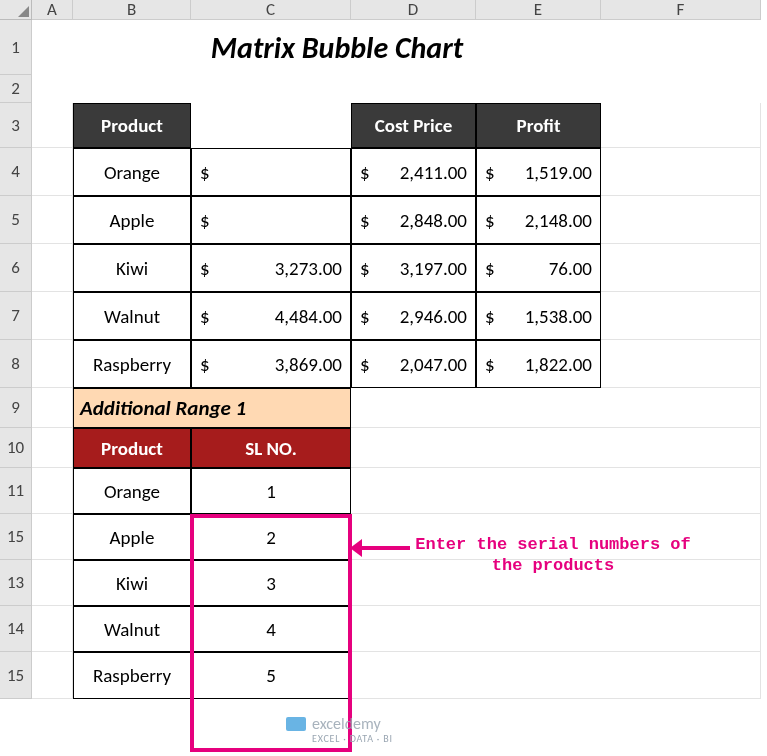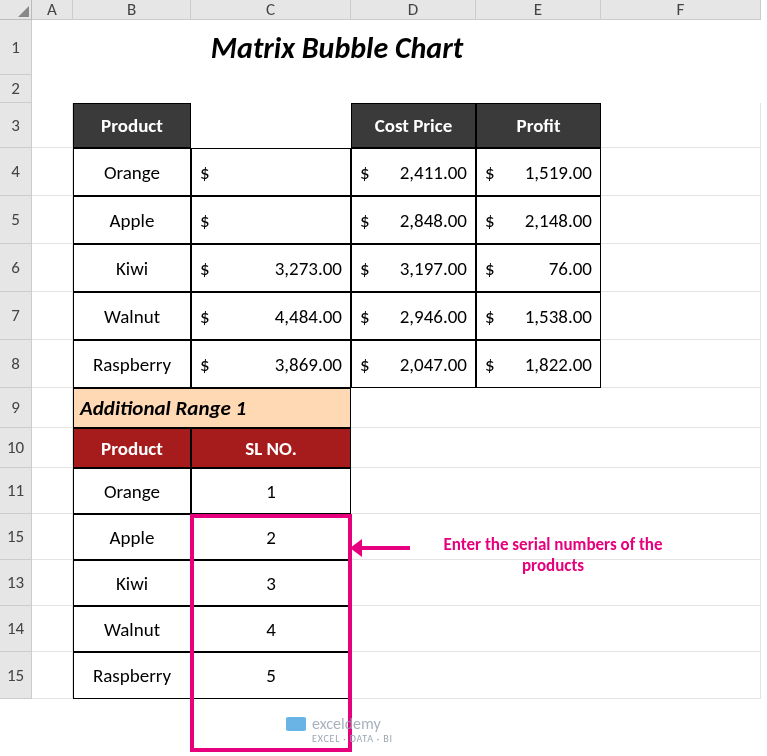--- a/index.html
+++ b/index.html
@@ -33,21 +33,21 @@
   .td1m .d { flex:0 0 auto; }
   .td1m .v { flex:1 1 auto; text-align:right; padding-left:4px;}
 
   .subtitle { grid-column: 3 / 5; grid-row: 10; display:flex; align-items:center; padding-left:6px; font-style:italic; font-weight:bold; font-size:21px; background:#ffd9b3; border:1px solid #000;}
   .th2 { background:#a61c1c; color:#fff; font-weight:bold; font-size:19px; display:flex; align-items:center; justify-content:center; border:1px solid #000; }
   .td2 { font-size:19px; display:flex; align-items:center; justify-content:center; border:1px solid #000; background:#fff; }
 
   .hlbox { position:absolute; border:4px solid #e6007e; pointer-events:none; }
   .arrow-h { position:absolute; height:4px; background:#e6007e; }
   .arrow-h::before { content:""; position:absolute; left:-12px; top:-7px; width:0; height:0; border-style:solid; border-width:9px 12px 9px 0; border-color: transparent #e6007e transparent transparent; }
-  .annot { position:absolute; color:#e6007e; font-weight:bold; font-size:17px; text-align:center; line-height:1.25; }
+  .annot { position:absolute; color:#e6007e; font-weight:bold; font-size:17px; text-align:center; line-height:1.25;font-family:Liberation Mono, monospace; }
 
   .watermark { position:absolute; display:flex; align-items:center; gap:6px; color:#9aa6b2; font-size:16px; opacity:0.85; }
   .wm-icon { width:20px; height:14px; background:#4fa8e0; border-radius:2px; position:relative; }
   .wm-small { font-size:10px; letter-spacing:0.8px; color:#9aa6b2; position:absolute;text-align:center; }
 </style>
 </head>
 <body>
 
 <div class="sheet">
   <div class="corner"></div>

